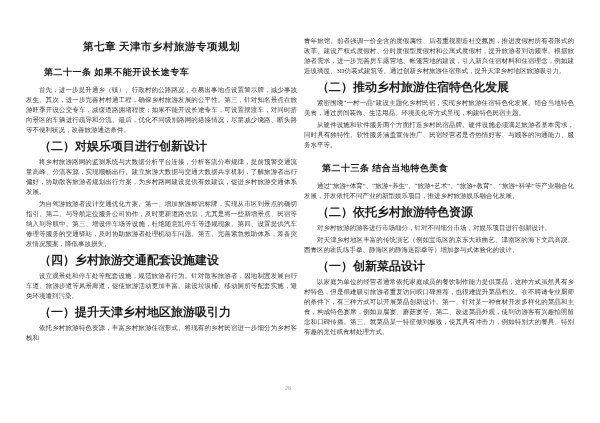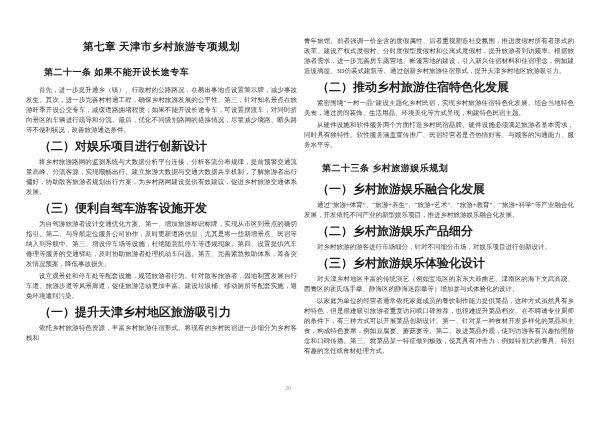--- a/index.html
+++ b/index.html
@@ -70,37 +70,36 @@
 <body>
 
 <div class="page">
   <div class="col col-left">
     <h1 class="chapter-title">第七章 天津市乡村旅游专项规划</h1>
     <div>
         <p class="section-heading">第二十一条 如果不能开设长途专车</p>
         <p class="para">首先，进一步提升通乡（镇）、行政村的公路路况，在易出事地点设置警示牌，减少事故发生。其次，进一步完善村村通工程，确保乡村旅游发展的公平性。第三，针对知名景点在旅游旺季开设公交专车，减缓道路拥堵程度；如果不能开设长途专车，可设置摆渡车，对同时挤向景区的车辆进行疏导和分流。最后，优化不同级别路网的搭接情况，尽量减少绕路、断头路等不便利状况，改善旅游通达条件。</p>
         <p class="sub-heading">（二）对娱乐项目进行创新设计</p>
         <p class="para">将乡村旅游路网的监测系统与大数据分析平台连接，分析客流分布规律，提前预警交通流量高峰、分流客源，实现顺畅出行。建立旅游大数据与交通大数据共享机制，了解旅游者出行偏好，协助散客旅游者规划出行方案，为乡村路网建设提供有效建议，促进乡村旅游交通体系发展。</p>
-        <p class="sub-heading">（三）便利自驾车游客设施开发</p>
         <p class="para">为自驾游旅游者设计交通优化方案。第一、增加旅游标识标牌，实现从市区到景点的确切指引。第二、与导航定位服务公司协作，及时更新道路信息，尤其是将一些新增景点、民宿等纳入到导航中。第三、增设停车场等设施，杜绝随意乱停车等违规现象。第四、设置提供汽车修理等服务的交通驿站，及时协助旅游者处理机动车问题。第五、完善紧急救助体系，筹备突发情况预案，降低事故损失。</p>
+        <p class="sub-heading">（四）乡村旅游交通配套设施建设</p>
         <p class="para">设立观景处和停车处等配套设施，规范旅游者行为。针对散客旅游者，因地制宜发展自行车道、旅游步道等风景廊道，促使旅游活动更加丰富。建设垃圾桶、移动厕所等配套实施，避免环境遭到污染。</p>
         <p class="sub-heading">（一）提升天津乡村地区旅游吸引力</p>
         <p class="para">依托乡村旅游特色资源，丰富乡村旅游住宿形式。将现有的乡村民宿进一步细分为乡村客栈和</p>
       </div>
   </div>
   <div class="col col-right">
     <div>
         <p class="para para-cont">青年旅馆。前者强调一价全含的度假属性、后者重视塑造社交氛围，推进度假村所有者形式的改革。建设产权式度假村、分时度假型度假村和公寓式度假村，提升旅游者到访频率。根据旅游者需求，进一步完善房车露营地、帐篷营地的建设，引入新兴住宿材料和住宿理念，例如建造玻璃屋、3D仿装式建筑等。通过创新乡村旅游住宿形式，提升天津乡村地区旅游吸引力。</p>
         <p class="sub-heading">（二）推动乡村旅游住宿特色化发展</p>
         <p class="para">紧密围绕“一村一品”建设主题化乡村民宿，实现乡村旅游住宿特色化发展。结合当地特色美食，通过房间装饰、生活用品、环境美化等方式呈现，构建特色民宿主题。</p>
         <p class="para">从硬件设施和软件服务两个方面打造乡村民宿品牌。硬件设施必须满足旅游者基本需求，同时具有独特性。软性服务涵盖宣传推广、民宿经营者是否热情好客、与顾客的沟通能力、服务水平等。</p>
-        <p class="section-heading">第二十三条 乡村旅游娱乐规划</p>
-        <p class="sub-heading">（一）乡村旅游娱乐融合化发展</p>
+        <p class="section-heading">第二十三条 结合当地特色美食</p>
         <p class="para">通过“旅游+体育”、“旅游+养生”、“旅游+艺术”、“旅游+教育”、“旅游+科学”等产业融合化发展，开发依托不同产业的新型娱乐项目，推进乡村旅游娱乐融合化发展。</p>
-        <p class="sub-heading">（二）乡村旅游娱乐产品细分</p>
+        <p class="sub-heading">（二）依托乡村旅游特色资源</p>
         <p class="para">对乡村旅游的游客进行市场细分，针对不同细分市场，对娱乐项目进行创新设计。</p>
-        <p class="sub-heading">（三）乡村旅游娱乐体验化设计</p>
         <p class="para">对天津乡村地区丰富的传统演艺（例如宝坻区的京东大鼓曲艺、津南区的海下文武高跷、西青区的霍氏练手拳、静海区的静海迷踪拳等）增加参与式体验化的设计。</p>
+        <p class="sub-heading">（一）创新菜品设计</p>
         <p class="para">以家庭为单位的经营者通常依托家庭成员的餐饮制作能力提供菜品，这种方式虽然具有乡村特色，但是很难吸引旅游者重复访问或口碑推荐，也很难提升菜品档次。在不聘请专业厨师的条件下，有三种方式可以开展菜品创新设计。第一、针对某一种食材开发多样化的菜品和主食，构成特色宴席，例如豆腐宴、蘑菇宴等。第二、改进菜品外观，使到访游客有兴趣拍照留念和口碑传播。第三、就菜品某一特征做到极致，使其具有冲击力，例如特别大的餐具、特别有趣的烹饪或食材处理方式。</p>
       </div>
   </div>
   <div class="page-number">26</div>
 </div>
 
 </body></html>

